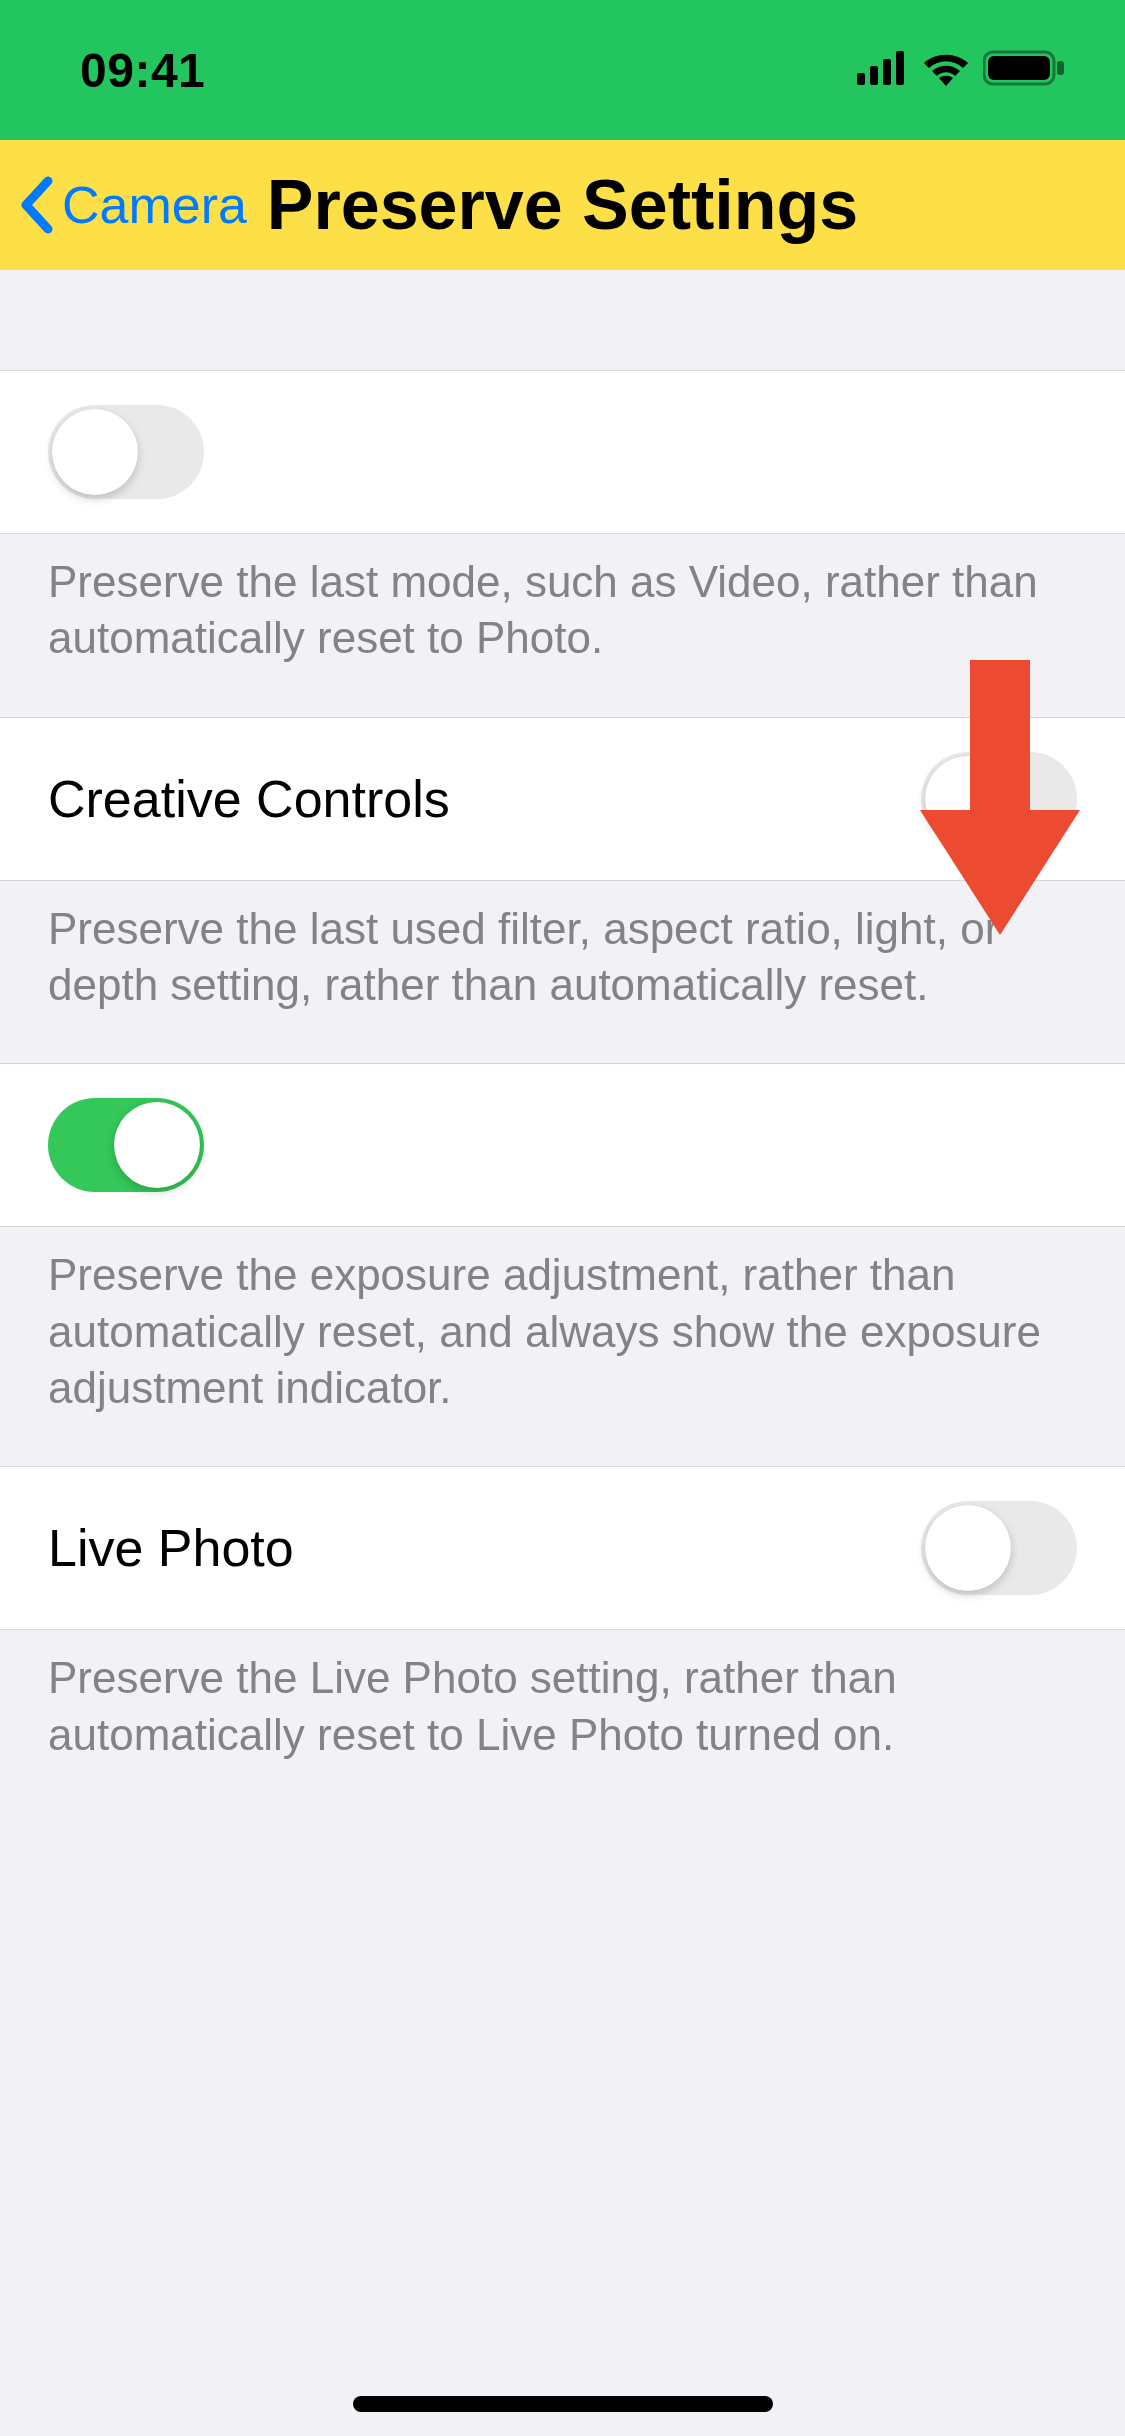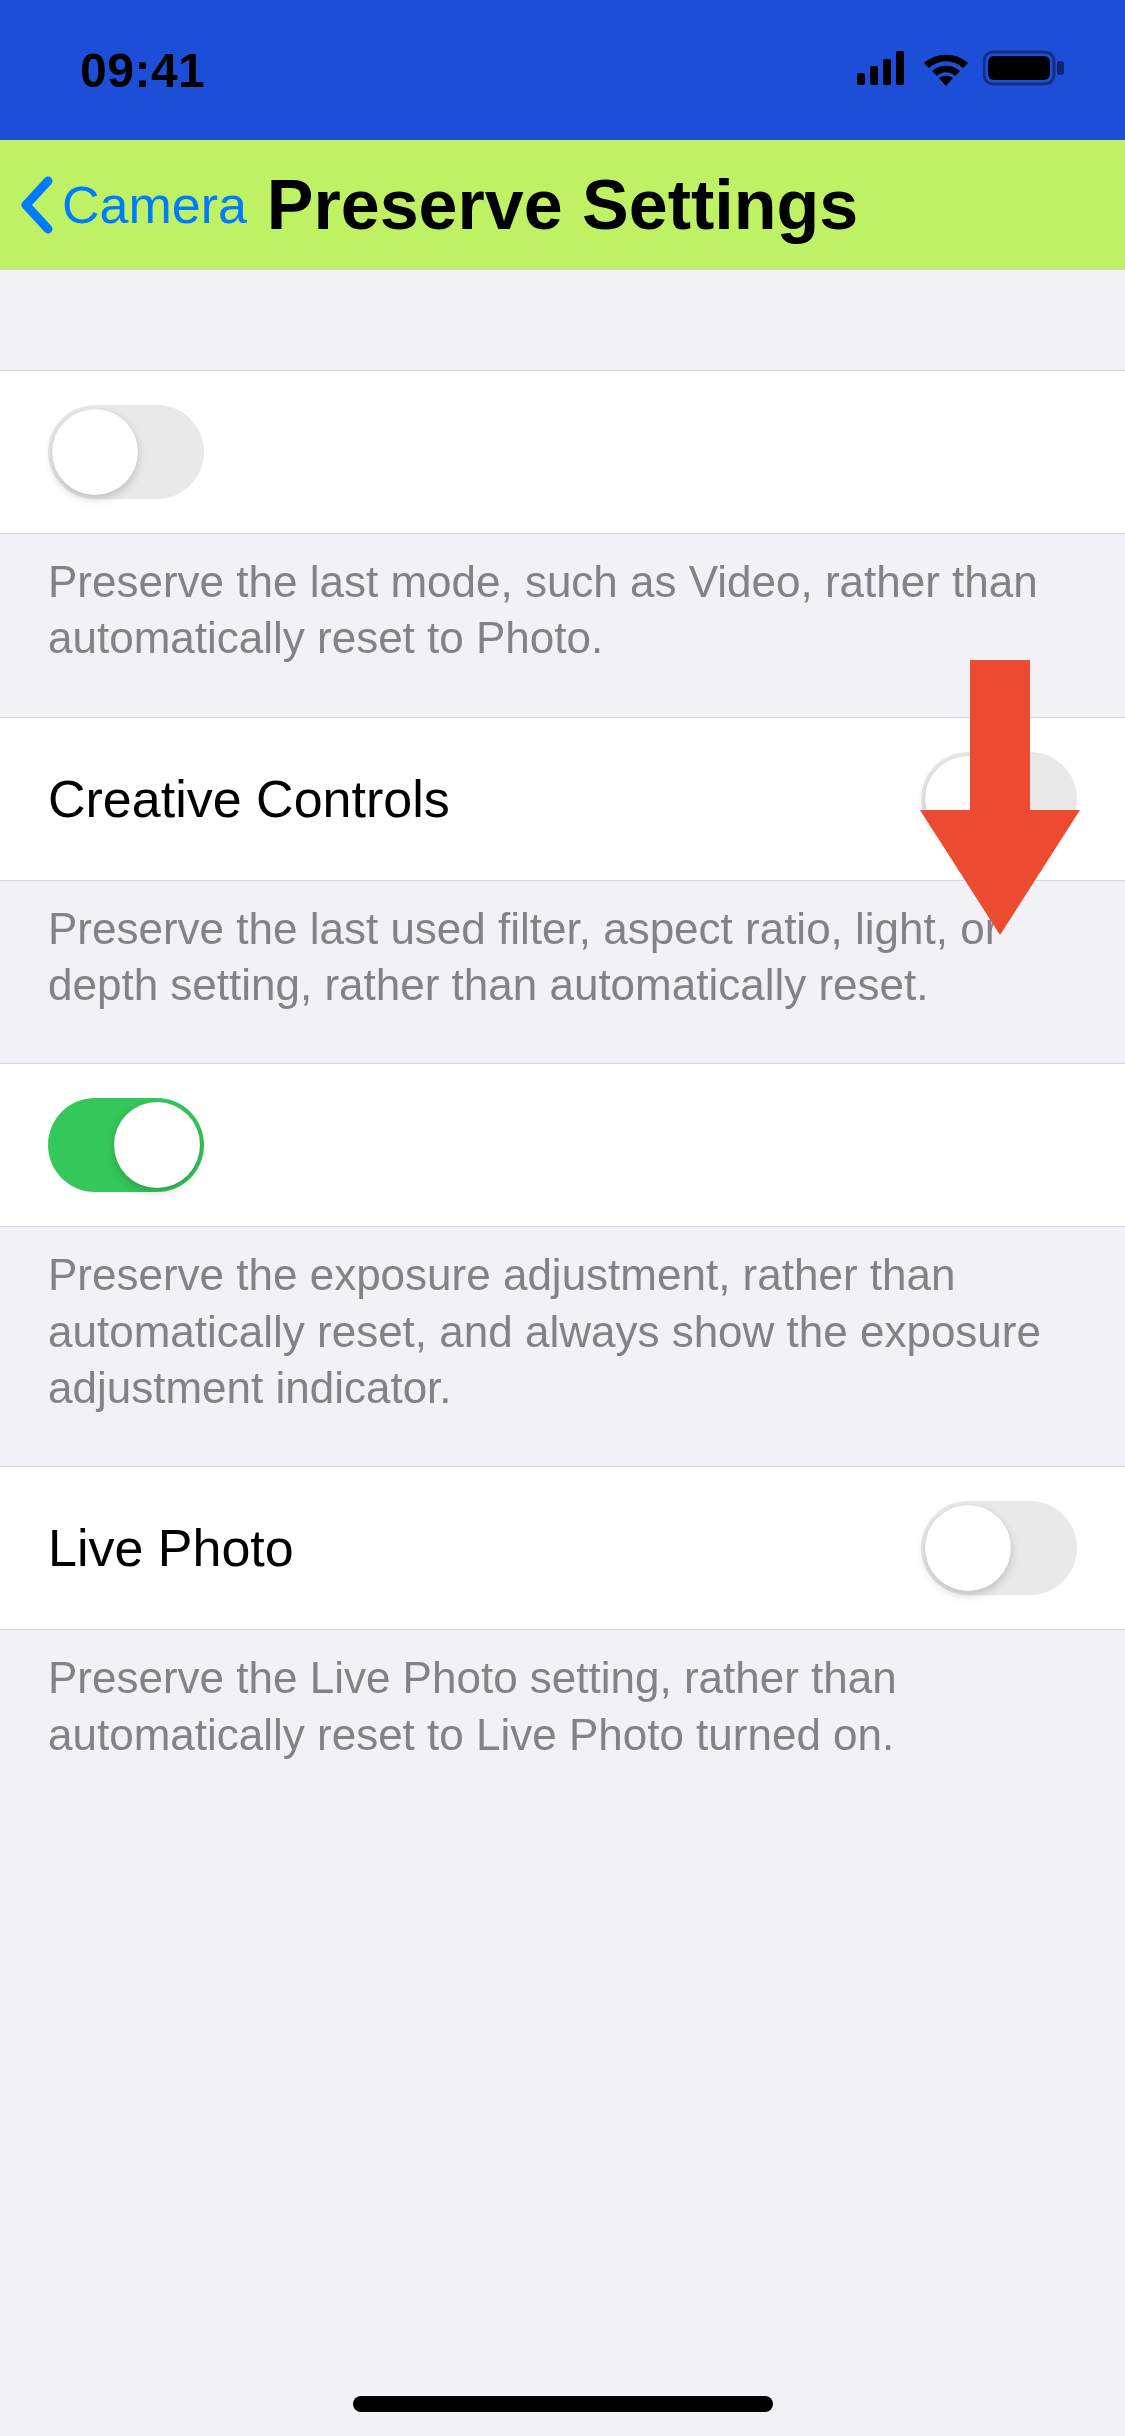--- a/index.html
+++ b/index.html
@@ -13,33 +13,33 @@
       position: relative;
     }
 
     
     .status-bar {
       height: 140px;
       display: flex;
       align-items: center;
       justify-content: space-between;
       padding: 0 60px 0 80px;
-      background: #1d4ed8;
+      background: #22c55e;
     }
     .status-time {
       font-size: 48px;
       font-weight: 600;
       letter-spacing: 0.5px;
     }
     .status-right { display: flex; align-items: center; gap: 12px; }
 
     
     .nav-bar {
       height: 130px;
-      background: #bef264;
+      background: #fde047;
       border-bottom: 1px solid #d6d6d9;
       position: relative;
       display: flex;
       align-items: center;
     }
     .nav-back {
       position: absolute;
       left: 18px;
       display: flex;
       align-items: center;

